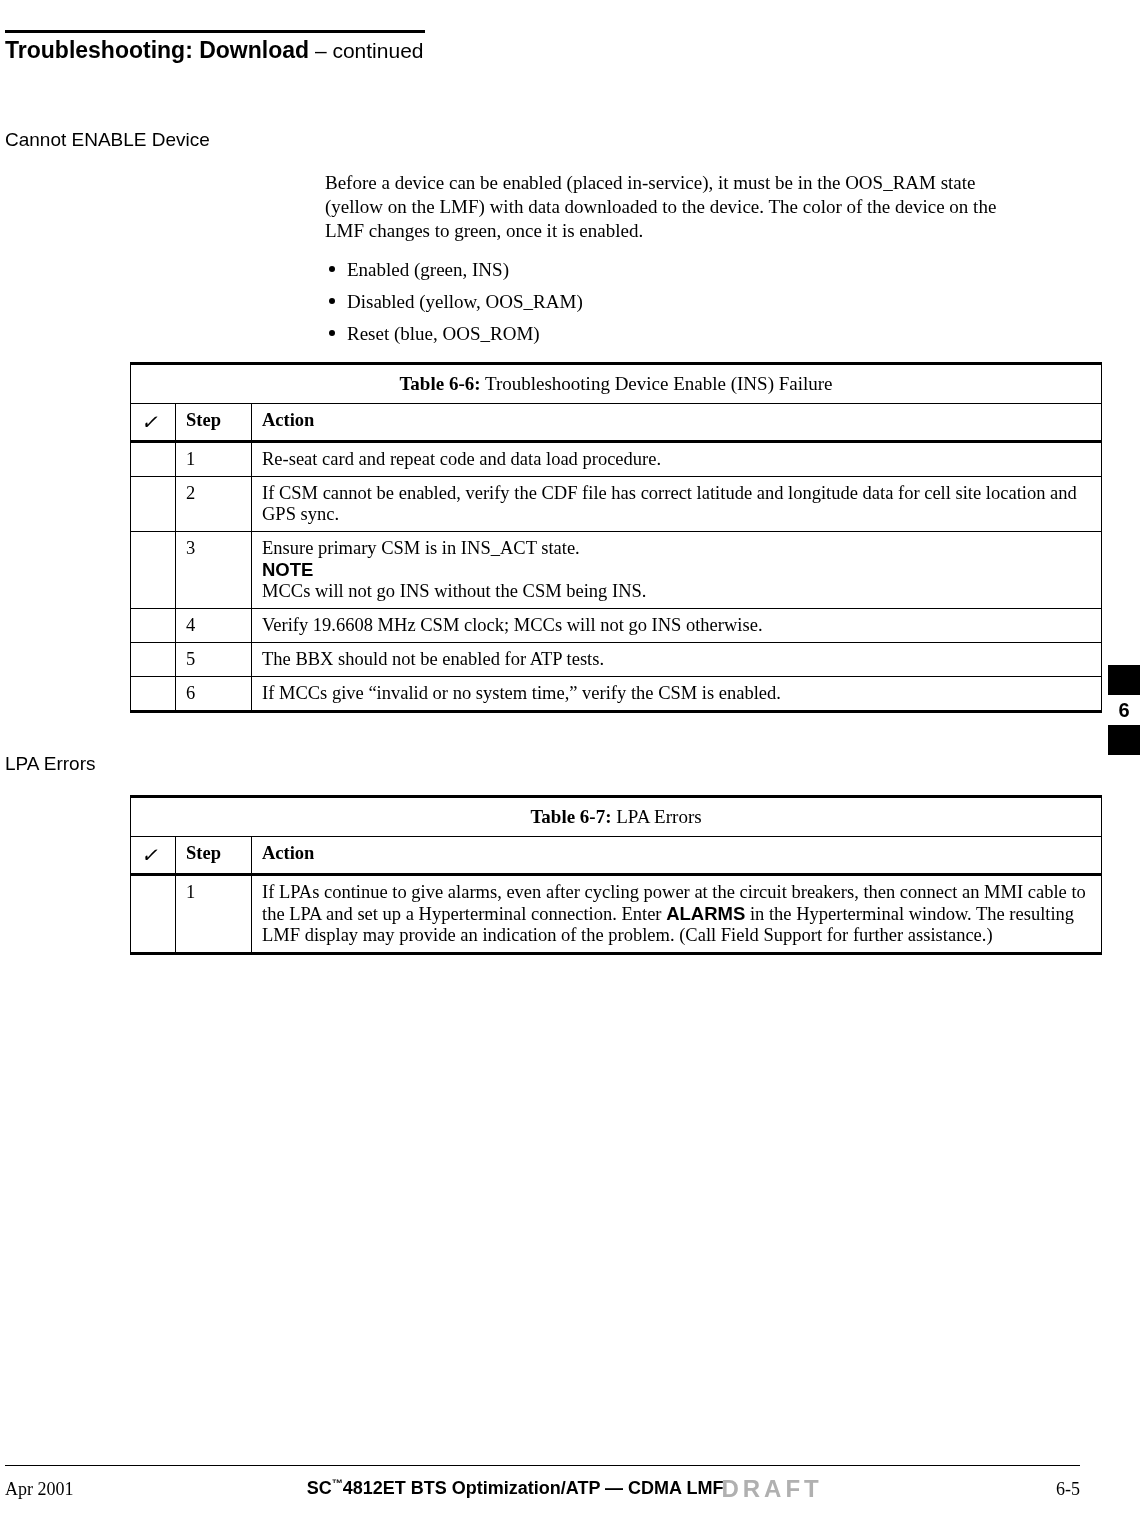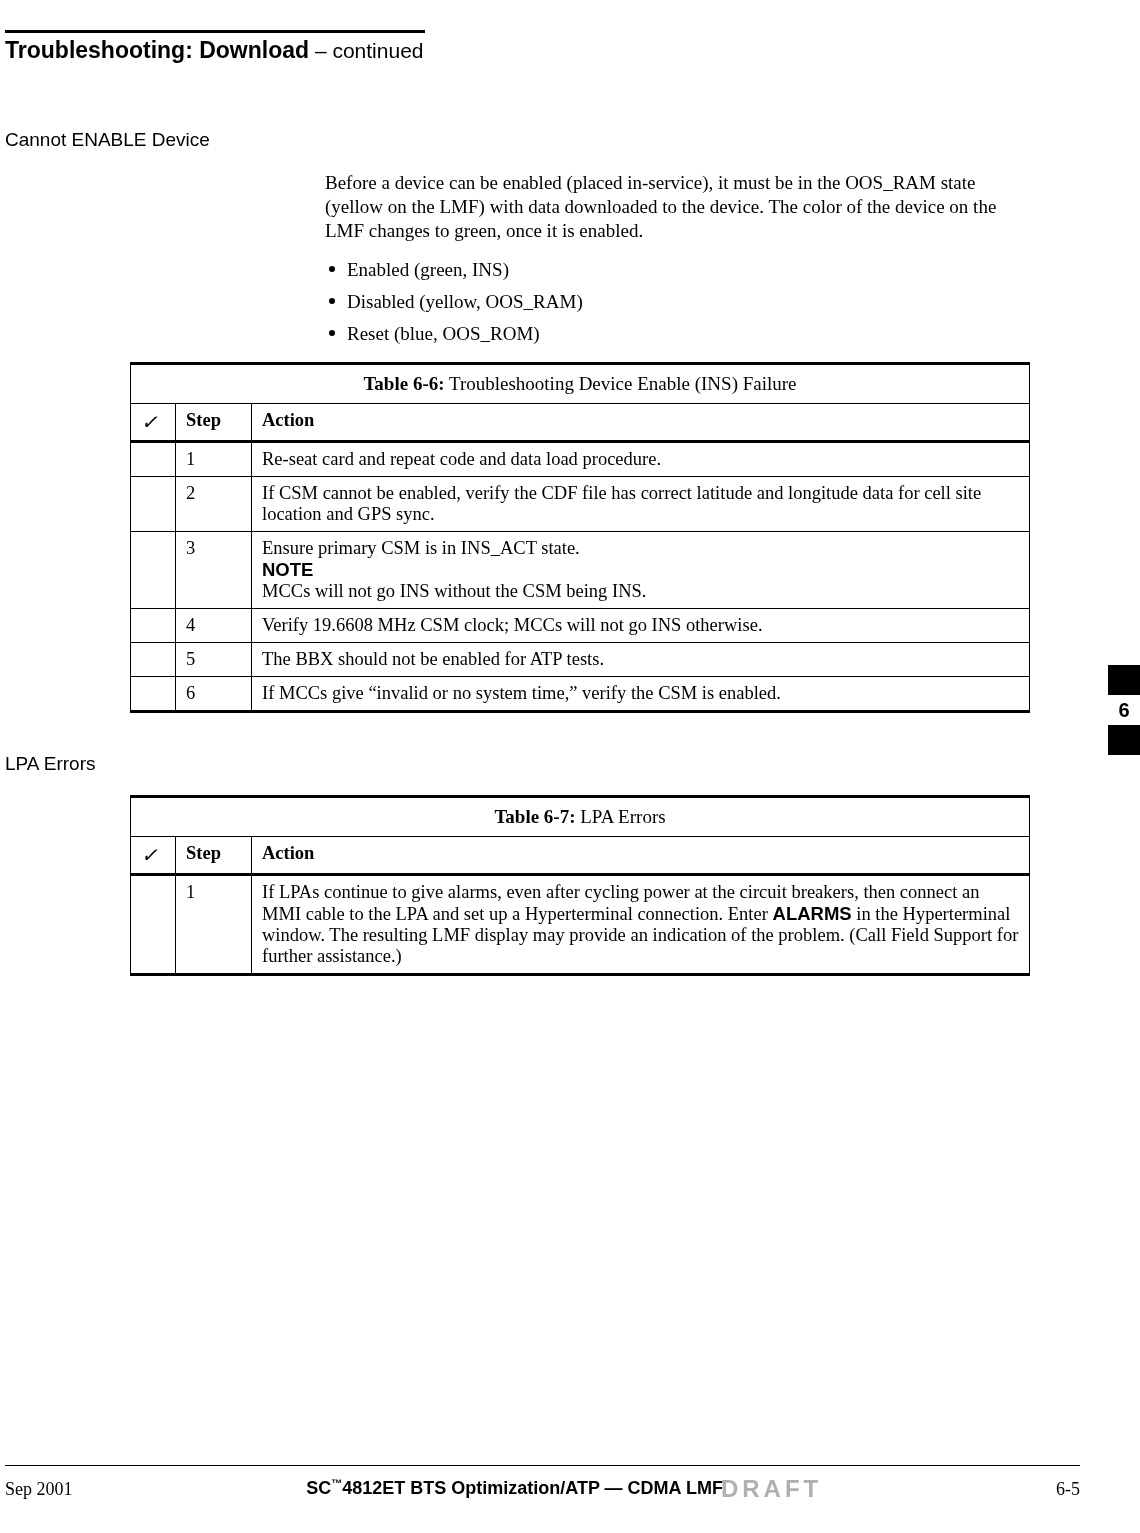--- a/index.html
+++ b/index.html
@@ -56,21 +56,21 @@
   ul.states li::before{
     content:"";
     width:6px;height:6px;
     background:#000;
     border-radius:50%;
     position:absolute;
     left:4px;top:8px;
   }
   table.ts{
     border-collapse:collapse;
-    width:900px;
+    width:972px;
     margin-left:125px;
     font-size:18.5px;
   }
   table.ts td, table.ts th{
     border:1px solid #000;
     padding:6px 10px;
     vertical-align:top;
     text-align:left;
   }
   table.ts .caption{
@@ -232,19 +232,19 @@
 
 <div class="side-tab">
   <div class="blk"></div>
   <div class="num">6</div>
   <div class="blk"></div>
 </div>
 
 <div class="footer">
   <div class="footer-line"></div>
   <div class="footer-row">
-    <div>Sep 2001</div>
+    <div>Apr 2001</div>
     <div class="footer-center">
       <span>SC</span><span class="footer-tm">™</span><span>4812ET BTS Optimization/ATP — CDMA LMF</span><span class="footer-draft">DRAFT</span>
     </div>
     <div>6-5</div>
   </div>
 </div>
 
 </body></html>

